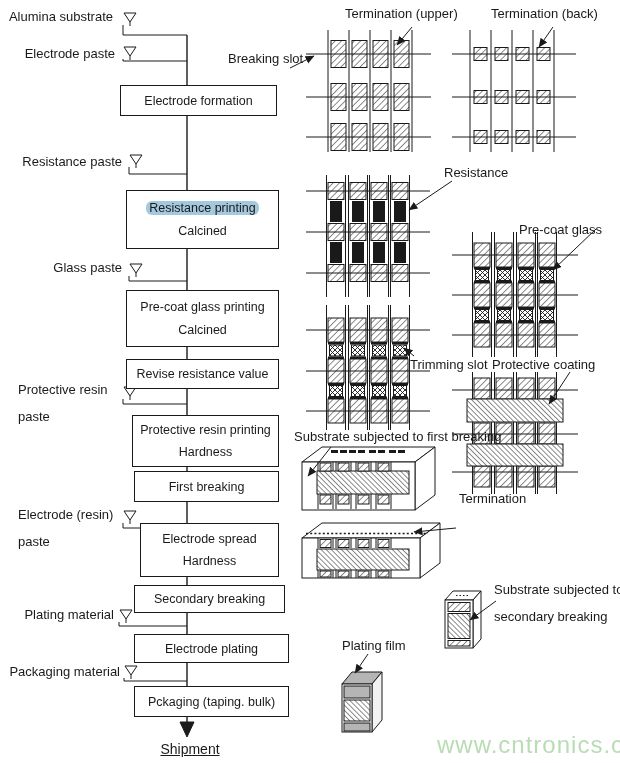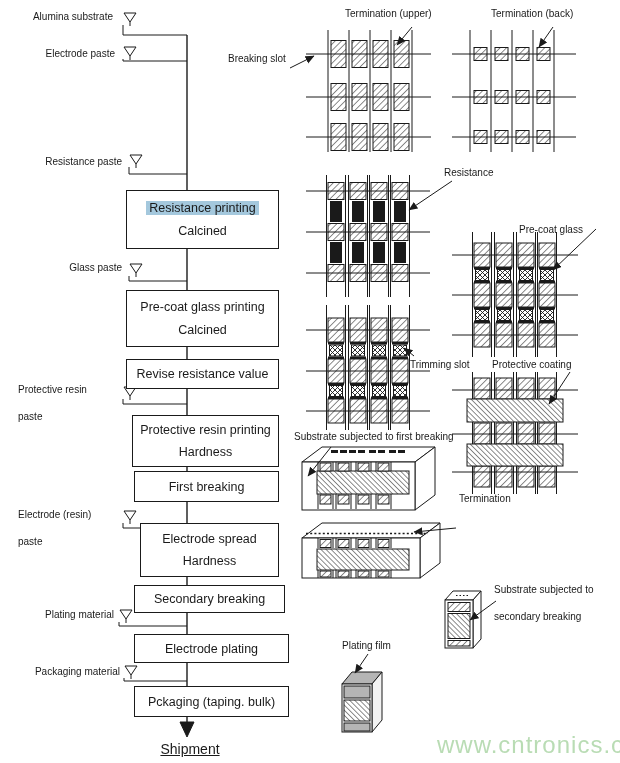--- a/index.html
+++ b/index.html
@@ -1,24 +1,24 @@
 <!DOCTYPE html>
 <html><head>
 <meta charset="utf-8">
 <style>
   html,body{margin:0;padding:0;background:#fff;}
   .canvas{position:relative;width:620px;height:763px;background:#fff;overflow:hidden;
           font-family:"Liberation Sans",sans-serif;color:#1a1a1a;}
   #gfx{position:absolute;left:0;top:0;z-index:1;}
-  .lbl{position:absolute;z-index:2;font-size:10px;line-height:14px;white-space:nowrap;text-align:center;}
+  .lbl{position:absolute;z-index:2;font-size:13px;line-height:14px;white-space:nowrap;text-align:center;}
   .box{position:absolute;z-index:2;border:1px solid #1a1a1a;background:#fff;
        display:flex;flex-direction:column;align-items:center;justify-content:space-evenly;
        font-size:12.5px;text-align:center;}
   .box span{display:inline-block;}
-  .hl{padding:0 3px;}
+  .hl{padding:0 3px;border-radius:6px;}
   .shipment{position:absolute;z-index:2;font-size:14px;text-align:center;text-decoration:underline;}
   .wm{position:absolute;z-index:2;font-size:24px;letter-spacing:1px;white-space:nowrap;}
 </style>
 </head>
 <body>
 
 <div class="canvas">
 
   <svg id="gfx" width="620" height="763" viewBox="0 0 620 763">
     <defs>
@@ -389,20 +389,23 @@
   <div class="lbl" style="right:505px;top:47px">Electrode paste</div>
   <div class="lbl" style="right:498px;top:155px">Resistance paste</div>
   <div class="lbl" style="right:498px;top:261px">Glass paste</div>
   <div class="lbl" style="left:18px;top:383px">Protective resin</div>
   <div class="lbl" style="left:18px;top:410px">paste</div>
   <div class="lbl" style="left:18px;top:508px">Electrode (resin)</div>
   <div class="lbl" style="left:18px;top:535px">paste</div>
   <div class="lbl" style="right:506px;top:608px">Plating material</div>
   <div class="lbl" style="right:500px;top:665px">Packaging material</div>
 
+  <div class="box" style="left:120px;top:85px;width:155px;height:29px">
+    <span>Electrode formation</span>
+  </div>
   <div class="box" style="left:126px;top:190px;width:151px;height:57px">
     <span class="hl" style="background: rgb(164, 200, 221);">Resistance printing</span>
     <span>Calcined</span>
   </div>
   <div class="box" style="left:126px;top:290px;width:151px;height:55px">
     <span>Pre-coat glass printing</span>
     <span>Calcined</span>
   </div>
   <div class="box" style="left:126px;top:359px;width:151px;height:28px">
     <span>Revise resistance value</span>

